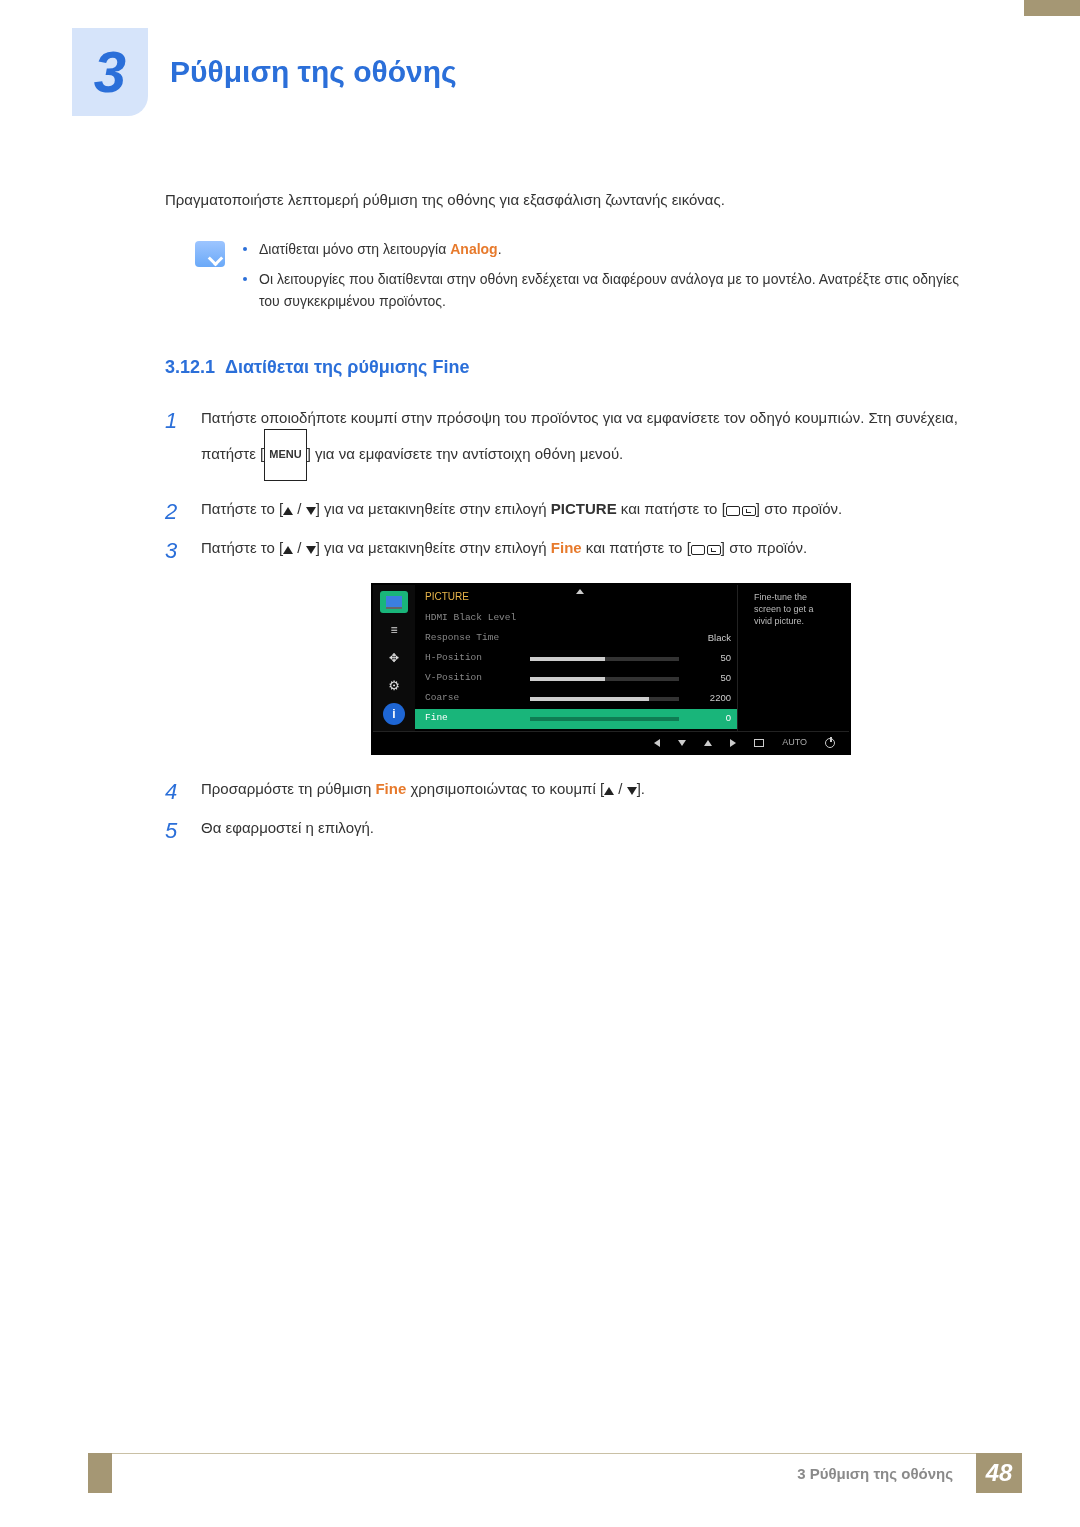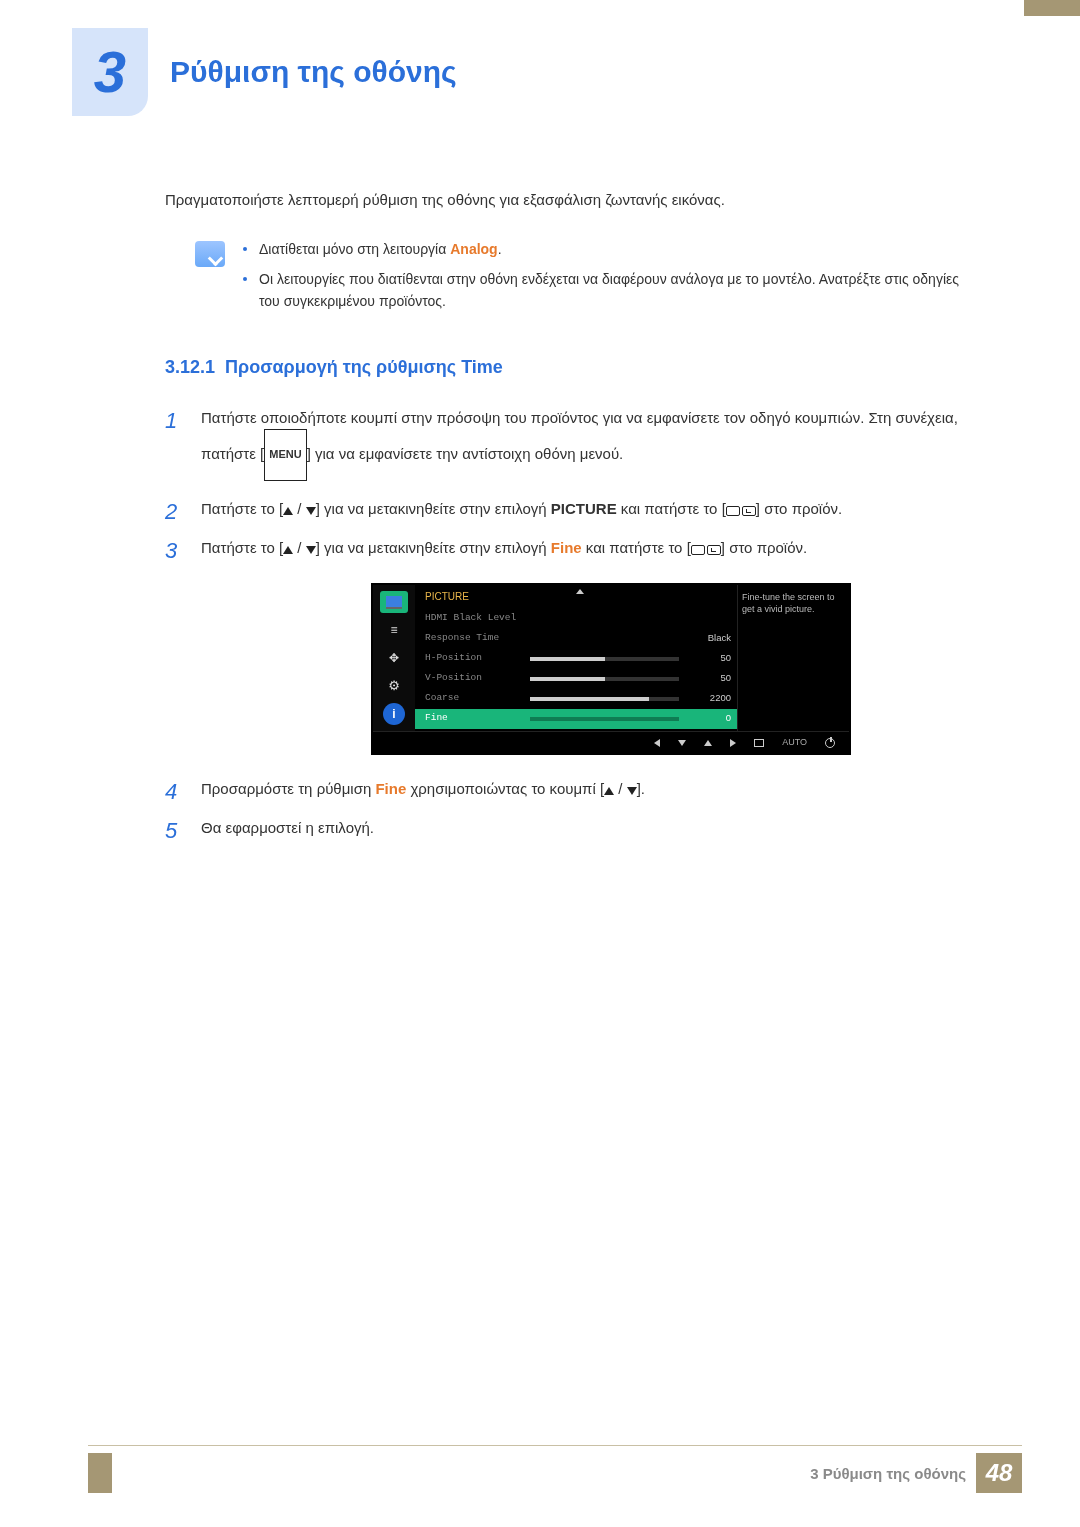--- a/index.html
+++ b/index.html
@@ -172,42 +172,42 @@
   }
   .osd-row .bar .fill { height:100%; background:#ccc; }
   .osd-row .val { width:34px; text-align:right; font-size:9.5px; color:#ccc; }
   .osd-row.highlight { background:#19b57a; color:#fff; margin:0 -6px 0 -10px; padding:0 6px 0 10px; }
   .osd-row.highlight .name { color:#fff; }
   .osd-row.highlight .val { color:#fff; }
   .osd-row.highlight .bar { background:#0f7d53; }
   .osd-row.highlight .bar .fill { background:#fff; }
   .osd-descbox {
     width:112px; border-left:1px solid #222;
-    padding:6px 4px; font-size:9px; color:#bbb; line-height:1.35;
+    padding:6px 16px; font-size:9px; color:#bbb; line-height:1.35;
   }
   .osd-footer {
     height:22px; background:#000; border-top:1px solid #222;
     display:flex; justify-content:flex-end; align-items:center;
     gap:18px; padding:0 14px; color:#aaa; font-size:9px;
   }
   .osd-footer .ftri { width:0; height:0; }
   .osd-footer .l { border-top:4px solid transparent; border-bottom:4px solid transparent; border-right:6px solid #ccc; }
   .osd-footer .r { border-top:4px solid transparent; border-bottom:4px solid transparent; border-left:6px solid #ccc; }
   .osd-footer .d { border-left:4px solid transparent; border-right:4px solid transparent; border-top:6px solid #ccc; }
   .osd-footer .u { border-left:4px solid transparent; border-right:4px solid transparent; border-bottom:6px solid #ccc; }
   .osd-footer .box { width:10px; height:8px; border:1.2px solid #ccc; }
   .osd-footer .power { width:10px; height:10px; border:1.2px solid #ccc; border-radius:50%; position:relative; }
   .osd-footer .power::after { content:""; position:absolute; left:4px; top:-2px; width:1.5px; height:5px; background:#ccc; }
 
   
   .page-footer {
     position:absolute; bottom:34px; left:88px; right:58px;
-    display:flex; align-items:center; gap:10px;
+    display:flex; align-items:center; gap:23px;
     border-top:1px solid #c9c0a5;
-    padding-top:8px;
+    padding-top:0;
   }
   .foot-stripe {
     width:24px; height:40px; background:#a59774;
     margin-top:-1px;
   }
   .foot-spacer { flex:1; }
   .foot-text { color:#8a8a8a; font-size:15px; font-weight:600; }
   .foot-page {
     width:46px; height:40px; background:#a59774;
     color:#fff; font-size:24px; font-weight:bold;
@@ -237,21 +237,21 @@
     <div class="note-icon"></div>
     <ul class="note-list">
       <li>
         <span>Διατίθεται μόνο στη λειτουργία </span><span class="accent">Analog</span><span>.</span>
       </li>
       <li>Οι λειτουργίες που διατίθενται στην οθόνη ενδέχεται να διαφέρουν ανάλογα με το μοντέλο. Ανατρέξτε στις οδηγίες του συγκεκριμένου προϊόντος.</li>
     </ul>
   </div>
 
   <h3 class="subheading">
-    <span>3.12.1</span>&nbsp;&nbsp;<span>Προσαρμογή της ρύθμισης Time</span>
+    <span>3.12.1</span>&nbsp;&nbsp;<span>Διατίθεται της ρύθμισης Fine</span>
   </h3>
 
   <ol class="steps">
     <li>
       <span>Πατήστε οποιοδήποτε κουμπί στην πρόσοψη του προϊόντος για να εμφανίσετε τον οδηγό κουμπιών. Στη συνέχεια, πατήστε [</span><span class="menu-badge">MENU</span><span>] για να εμφανίσετε την αντίστοιχη οθόνη μενού.</span>
     </li>
     <li>
       <span>Πατήστε το [</span><span class="tri up"></span> / <span class="tri down"></span><span>] για να μετακινηθείτε στην επιλογή </span><span class="bold">PICTURE</span><span> και πατήστε το [</span><span class="enter-icon">
           <span></span>
           <span></span>

